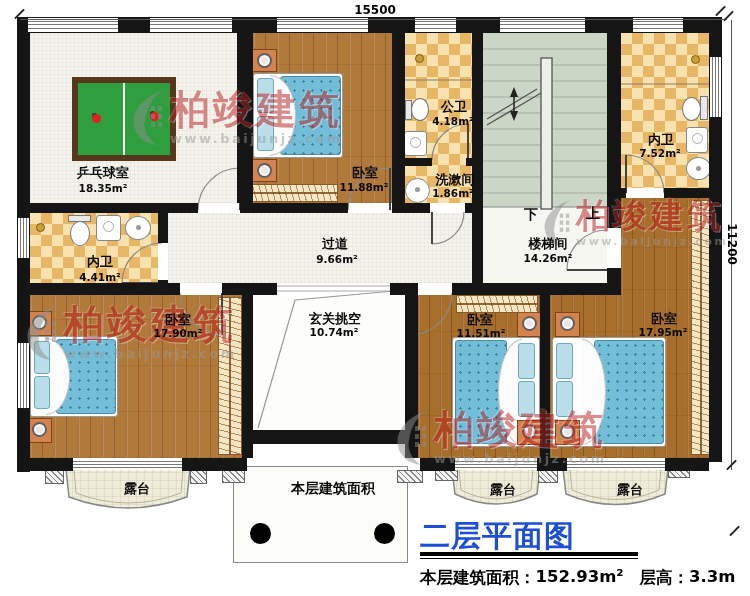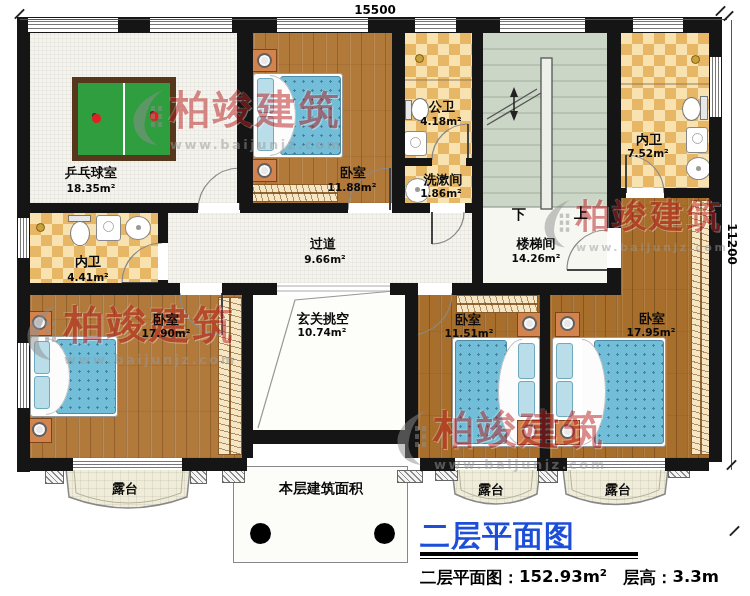--- a/index.html
+++ b/index.html
@@ -54,30 +54,30 @@
   .tank{position:absolute;z-index:13;background:#e8e8e8;border:1px solid #777;box-sizing:border-box;}
   .washer{position:absolute;z-index:13;background:#fff;border:1.5px solid #888;border-radius:3px;box-sizing:border-box;}
   .drum{width:11px;height:11px;border:1.5px solid #aaa;border-radius:50%;margin:5px auto 0;box-sizing:border-box;}
   .sinkr{position:absolute;z-index:13;background:#fff;border:1.5px solid #888;border-radius:50%;box-sizing:border-box;}
   .dot{width:5px;height:5px;background:#999;border-radius:50%;margin:8px auto 0;}
   .fdot{position:absolute;z-index:13;width:7px;height:7px;background:#c9a03a;border:1px solid #7d5c12;border-radius:50%;}
   .col{position:absolute;z-index:26;width:21px;height:21px;background:#000;border-radius:50%;}
   
   .overlay{position:absolute;left:0;top:0;z-index:15;pointer-events:none;}
   
-  .lbl{position:absolute;z-index:50;transform:translate(-50%,-50%);font-weight:bold;white-space:nowrap;color:#0a0a0a;}
+  .lbl{position:absolute;z-index:50;transform:translate(-50%,-50%);font-weight:bold;white-space:nowrap;color:#0a0a0a;margin-left:12px;}
   .nm{font-size:13px;}
   .ar{font-size:10.5px;}
   .updown{font-size:14px;}
   
   .wm{position:absolute;z-index:40;display:flex;align-items:flex-start;opacity:.5;pointer-events:none;}
   .wm-logo{width:46px;height:60px;margin-right:-2px;flex:none;}
   .wm-brand{font-size:40px;line-height:1.05;font-weight:bold;color:#b91c1c;letter-spacing:3px;
             text-shadow:1px 1px 0 rgba(255,255,255,.75),-1px -1px 0 rgba(255,255,255,.4);}
-  .wm-url{font-size:13px;font-weight:bold;color:#9a9a9a;letter-spacing:2.5px;margin-top:7px;text-align:center;}
+  .wm-url{font-size:13px;font-weight:bold;color:#9a9a9a;letter-spacing:2.5px;margin-top:1px;text-align:center;}
   .wm.small .wm-brand{font-size:34px;}
   .wm.small .wm-url{font-size:11px;}
   .wm.small .wm-logo{width:40px;height:52px;}
   
   .dimline{position:absolute;background:#555;z-index:55;}
   .tick{position:absolute;width:13px;height:2px;background:#222;transform:rotate(-45deg);z-index:56;}
   .dimlbl{position:absolute;z-index:56;font-weight:bold;font-size:12px;color:#000;background:#fff;padding:0 3px;transform:translate(-50%,-50%);}
   .dimlbl.vert{transform:translate(-50%,-50%) rotate(90deg);background:transparent;}
   
   .t-title{position:absolute;z-index:60;font-size:30px;font-weight:bold;color:#1d4ed8;letter-spacing:1px;}
@@ -421,20 +421,20 @@
   <i class="dimline" style="left:731px;top:20px;width:1px;height:450px"></i>
   <i class="tick" style="left:722px;top:15px"></i>
   <i class="tick" style="left:725px;top:464px"></i>
   <i class="tick" style="left:728px;top:530px"></i>
   <div class="dimlbl vert" style="left:732px;top:244px">11200</div>
 
   <div class="t-title" style="left:420px;top:516px">二层平面图</div>
   <i class="t-bar" style="left:420px;top:552px;width:218px;height:4px"></i>
   <i class="t-bar" style="left:420px;top:558px;width:218px;height:1px"></i>
   <div class="t-sub" style="left:420px;top:567px">
-    <span>二层平面图：</span>
+    <span>本层建筑面积：</span>
       <span>152.93m²</span>
       <span class="gap"></span>
       <span>层高：</span>
       <span>3.3m</span>
   </div>
 
 </div>
 
 </body></html>

